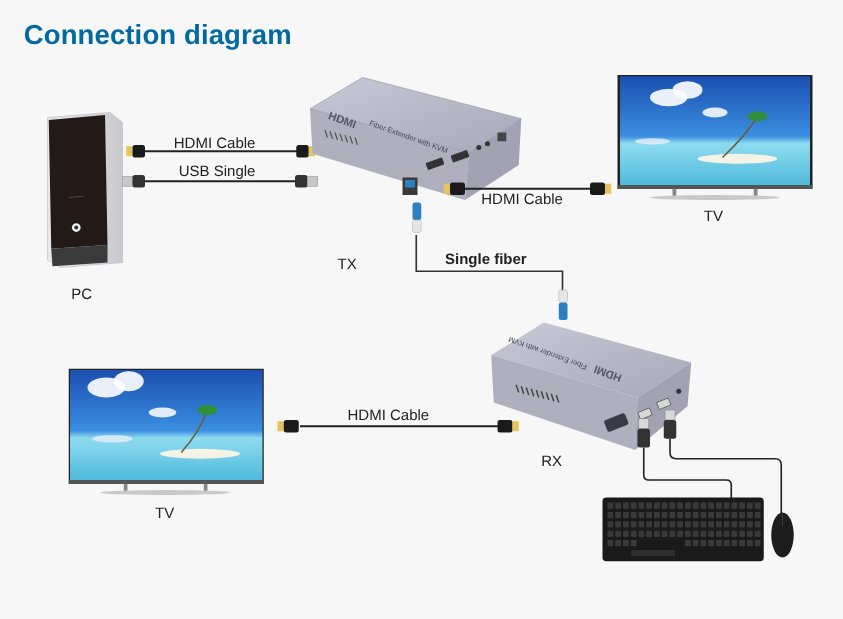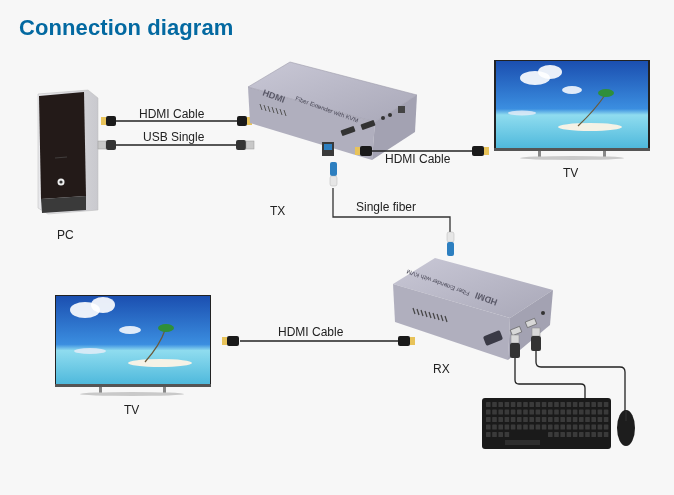--- a/index.html
+++ b/index.html
@@ -283,16 +283,16 @@
     <ellipse cx="132" cy="394" rx="52" ry="2" fill="#c9c9c9"></ellipse>
   </g>
 </svg>
 
 <div class="abs lbl" style="left:139px;top:107px;">HDMI Cable</div>
 <div class="abs lbl" style="left:143px;top:130px;">USB Single</div>
 <div class="abs lbl" style="left:57px;top:228px;">PC</div>
 <div class="abs lbl" style="left:270px;top:158px;margin-top:46px;">TX</div>
 <div class="abs lbl" style="left:385px;top:152px;">HDMI Cable</div>
 <div class="abs lbl" style="left:563px;top:166px;">TV</div>
-<div class="abs lbl" style="left:356px;top:200px;">Single fiber</div>
+<div class="abs lbl" style="left:356px;top:200px;font-weight:bold;">Single fiber</div>
 <div class="abs lbl" style="left:278px;top:325px;">HDMI Cable</div>
 <div class="abs lbl" style="left:433px;top:362px;">RX</div>
 <div class="abs lbl" style="left:124px;top:403px;">TV</div>
 
 </body></html>

